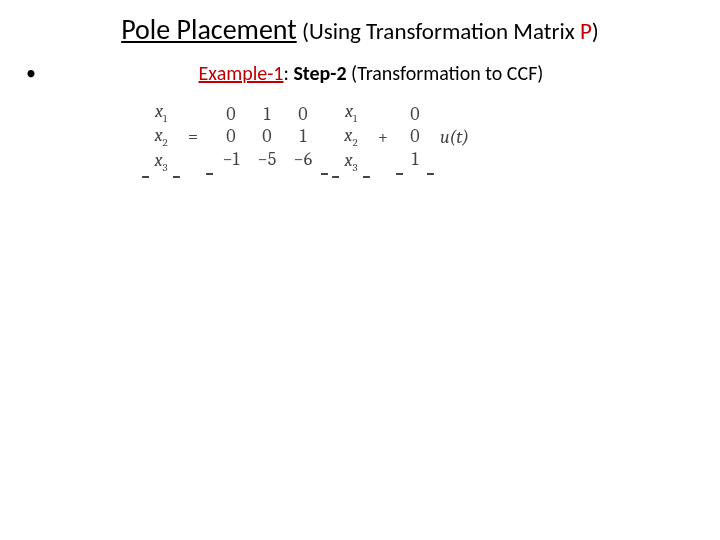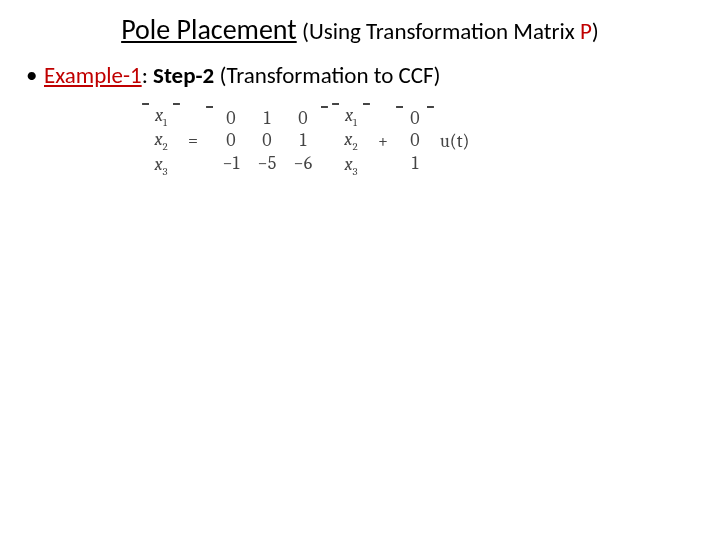--- a/index.html
+++ b/index.html
@@ -36,21 +36,22 @@
   }
   ul.bullets {
     list-style: none;
     padding: 0;
     margin: 0;
   }
   ul.bullets > li {
     position: relative;
     padding-left: 22px;
     margin: 6px 0 14px 0;
-    font-size: 23px;
+    font-size: 20px;
+    text-align: center;
   }
   ul.bullets > li::before {
     content: "•";
     position: absolute;
     left: 4px;
     top: 0;
   }
   .b1 .ex {
     color: #c00000;
     text-decoration: underline;
@@ -67,24 +68,24 @@
   .eqblock {
     margin: 10px 0 18px 120px;
     font-family: Cambria, 'Times New Roman', serif;
     color: #444;
     font-size: 18px;
     display: flex;
     align-items: center;
     gap: 4px;
   }
   .eq-sym { padding: 0 4px; }
-  .eq-u { padding-left: 2px;}
+  .eq-u { font-style: italic; padding-left: 2px;}
   .bvec, .bmat {
     display: inline-flex;
-    align-items: flex-start;
+    align-items: flex-end;
   }
   .bcol {
     display: flex;
     flex-direction: column;
     justify-content: space-around;
     padding: 2px 4px;
   }
   .bcol.center { text-align: center; }
   .bcol > span {
     line-height: 1.25;

